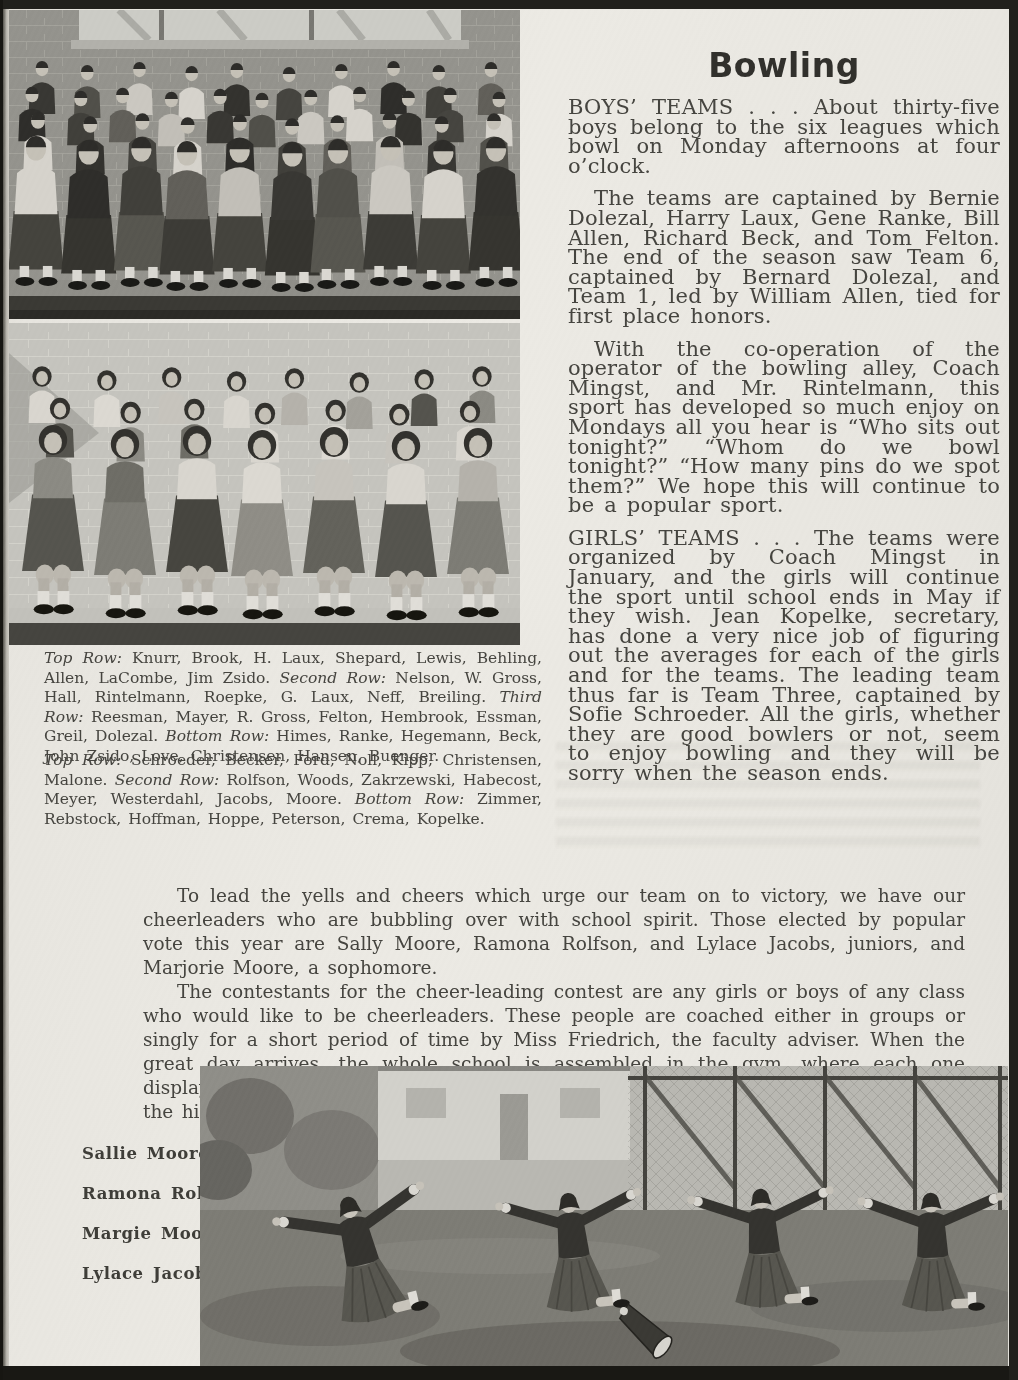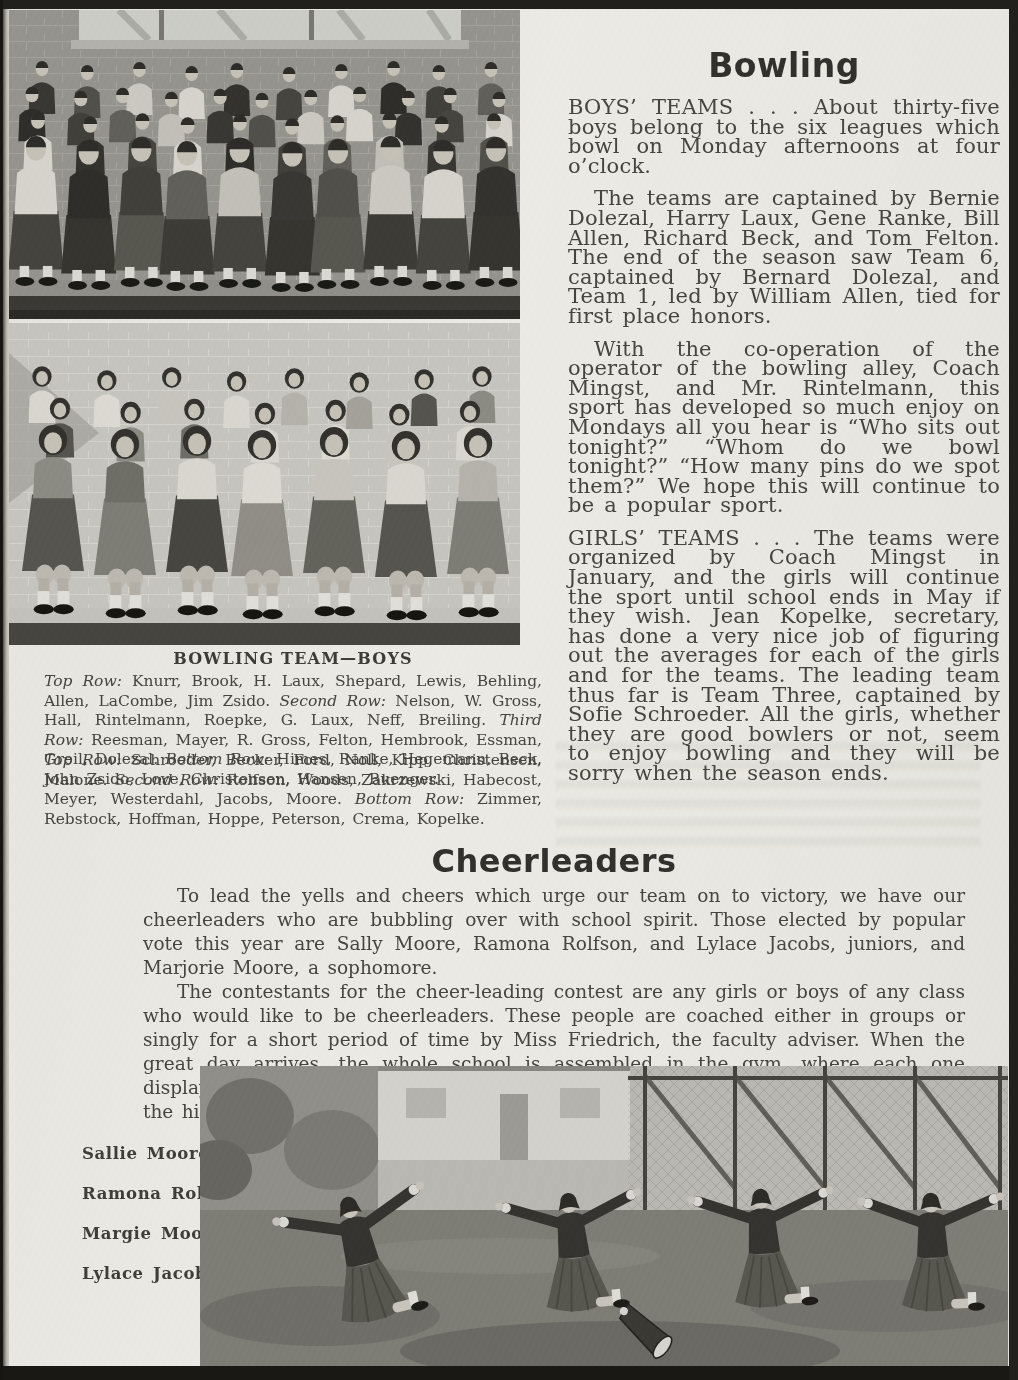--- a/index.html
+++ b/index.html
@@ -533,29 +533,27 @@
     <h1>Bowling</h1>
     <p>BOYS’ TEAMS . . . About thirty-five boys belong to the six leagues which bowl on Monday afternoons at four o’clock.</p>
     <p class="ind">The teams are captained by Bernie Dolezal, Harry Laux, Gene Ranke, Bill Allen, Richard Beck, and Tom Felton. The end of the season saw Team 6, captained by Bernard Dolezal, and Team 1, led by William Allen, tied for first place honors.</p>
     <p class="ind">With the co-operation of the operator of the bowling alley, Coach Mingst, and Mr. Rintelmann, this sport has developed so much enjoy on Mondays all you hear is “Who sits out tonight?” “Whom do we bowl tonight?” “How many pins do we spot them?” We hope this will continue to be a popular sport.</p>
     <p>GIRLS’ TEAMS . . . The teams were organized by Coach Mingst in January, and the girls will continue the sport until school ends in May if they wish. Jean Kopelke, secretary, has done a very nice job of figuring out the averages for each of the girls and for the teams. The leading team thus far is Team Three, captained by Sofie Schroeder. All the girls, whether they are good bowlers or not, seem to enjoy bowling and they will be sorry when the season ends.</p>
   </section>
 
   <div class="ghost"></div>
 
   <section class="cap cap-boys">
-    <h3>BOWLING TEAM—BOYS</h3>
     <p><span class="it">Top Row:</span><span> Knurr, Brook, H. Laux, Shepard, Lewis, Behling, Allen, LaCombe, Jim Zsido. </span><span class="it">Second Row:</span><span> Nelson, W. Gross, Hall, Rintelmann, Roepke, G. Laux, Neff, Breiling. </span><span class="it">Third Row:</span><span> Reesman, Mayer, R. Gross, Felton, Hembrook, Essman, Greil, Dolezal. </span><span class="it">Bottom Row:</span><span> Himes, Ranke, Hegemann, Beck, John Zsido, Love, Christensen, Hansen, Buenger.</span></p>
   </section>
 
   <section class="cap cap-girls">
     <p><span class="it">Top Row:</span><span> Schroeder, Becker, Ford, Noll, Kipp, Christensen, Malone. </span><span class="it">Second Row:</span><span> Rolfson, Woods, Zakrzewski, Habecost, Meyer, Westerdahl, Jacobs, Moore. </span><span class="it">Bottom Row:</span><span> Zimmer, Rebstock, Hoffman, Hoppe, Peterson, Crema, Kopelke.</span></p>
   </section>
 
-  <h2 class="cheer-title">Cheerleaders</h2>
 
   <section class="cheer-text">
     <p class="ind">To lead the yells and cheers which urge our team on to victory, we have our cheerleaders who are bubbling over with school spirit. Those elected by popular vote this year are Sally Moore, Ramona Rolfson, and Lylace Jacobs, juniors, and Marjorie Moore, a sophomore.</p>
     <p class="ind">The contestants for the cheer-leading contest are any girls or boys of any class who would like to be cheerleaders. These people are coached either in groups or singly for a short period of time by Miss Friedrich, the faculty adviser. When the great day arrives, the whole school is assembled in the gym, where each one displays his talents in cheer-leading. Votes are cast, and the four people receiving the highest number of votes are our cheer-leaders for the year.</p>
   </section>
 
   <ul class="names">
     <li>Sallie Moore</li>
     <li>Ramona Rolfson</li>
     <li>Margie Moore</li>

